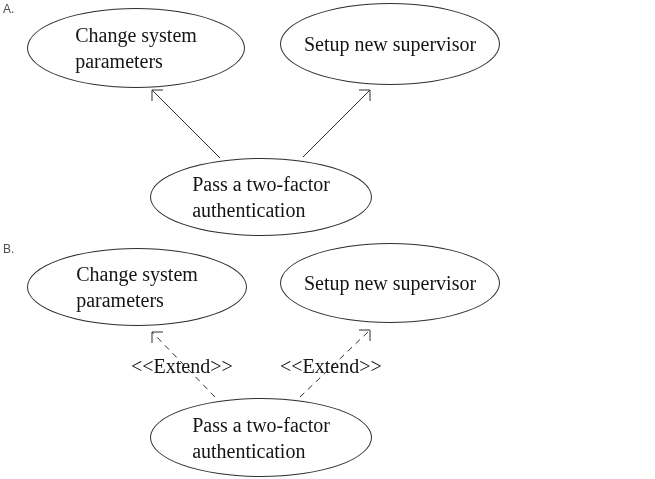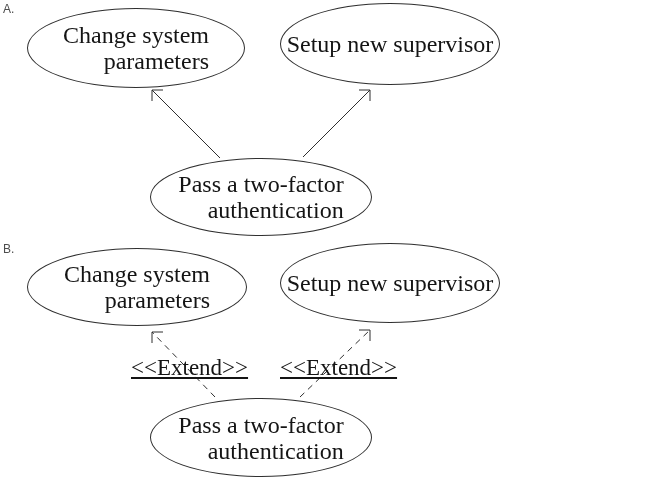--- a/index.html
+++ b/index.html
@@ -18,48 +18,47 @@
     color: #4d4d4d;
     z-index: 4;
   }
   .usecase {
     position: absolute;
     border: 1px solid #2f2f2f;
     border-radius: 50%;
     display: flex;
     align-items: center;
     justify-content: center;
-    text-align: right;
+    text-align: left;
     color: #141414;
-    font-size: 24px;
+    font-size: 20px;
     line-height: 26px;
     background: #ffffff;
     z-index: 1;
     box-sizing: border-box;
   }
   .usecase .uc-line { display: block; }
   svg.arrows {
     position: absolute;
     left: 0; top: 0;
     z-index: 2;
   }
   svg.arrows line, svg.arrows polyline {
     stroke: #2f2f2f;
     stroke-width: 1;
     fill: none;
   }
   svg.arrows line.dashed { stroke-dasharray: 6 5; }
   .extend-label {
     position: absolute;
-    font-size: 23px;
+    font-size: 20px;
     color: #141414;
     white-space: nowrap;
     z-index: 3;
     text-align: left;
-    text-decoration: underline;
   }
 </style>
 </head>
 <body>
 
 <div class="canvas">
 
   <div class="section-label" style="left:3px; top:2px;">A.</div>
   <div class="section-label" style="left:3px; top:242px;">B.</div>
 

